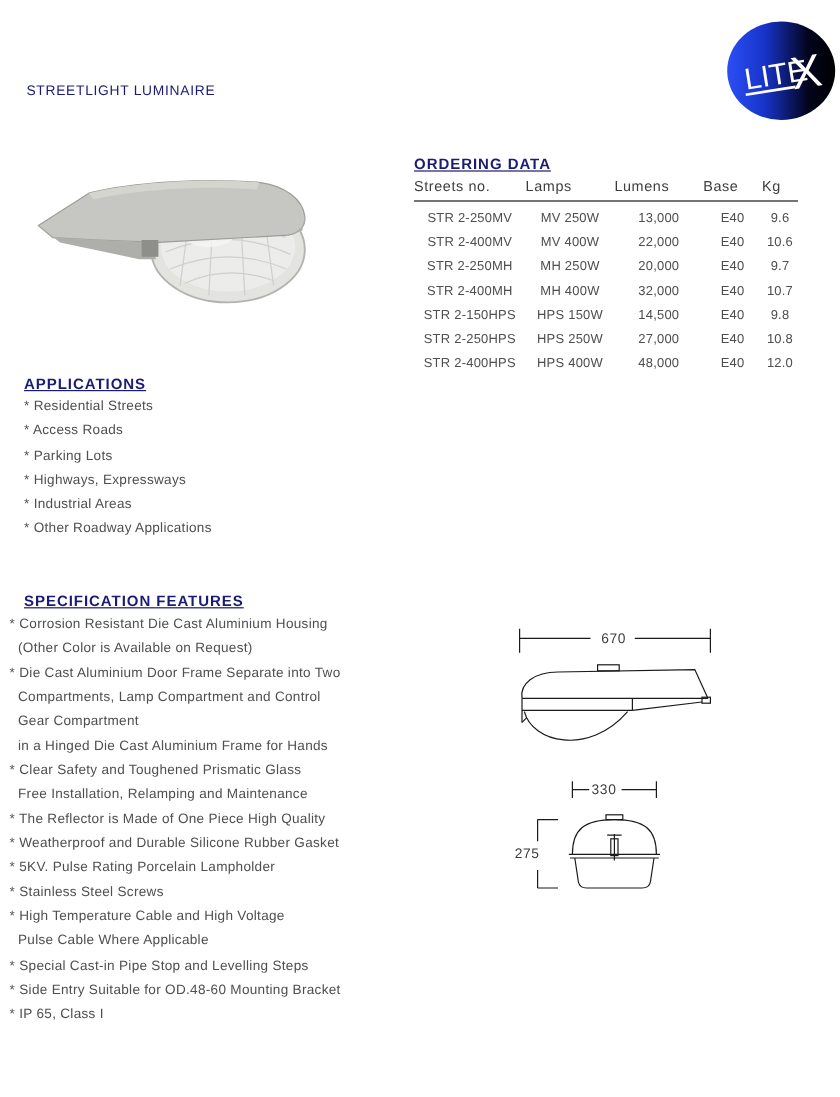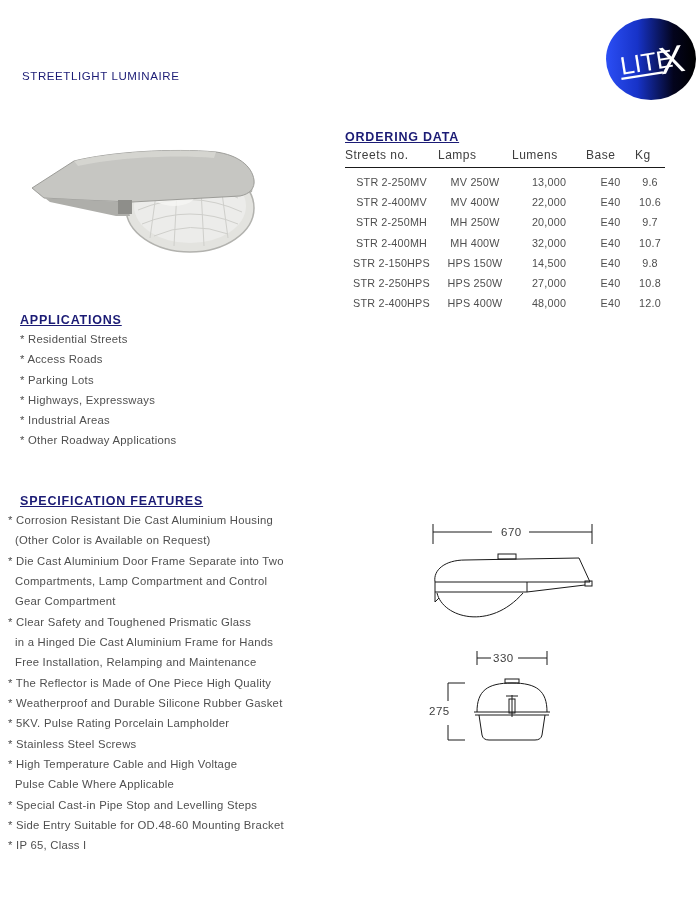--- a/index.html
+++ b/index.html
@@ -218,22 +218,22 @@
     <div class="line">* Other Roadway Applications</div>
   </div>
 
   <div class="abs section-heading h-specs">SPECIFICATION FEATURES</div>
   <div class="abs spec-list">
     <div class="line">* Corrosion Resistant Die Cast Aluminium Housing</div>
     <div class="line indent">(Other Color is Available on Request)</div>
     <div class="line">* Die Cast Aluminium Door Frame Separate into Two</div>
     <div class="line indent">Compartments, Lamp Compartment and Control</div>
     <div class="line indent">Gear Compartment</div>
+    <div class="line indent">in a Hinged Die Cast Aluminium Frame for Hands</div>
     <div class="line">* Clear Safety and Toughened Prismatic Glass</div>
-    <div class="line indent">in a Hinged Die Cast Aluminium Frame for Hands</div>
     <div class="line indent">Free Installation, Relamping and Maintenance</div>
     <div class="line">* The Reflector is Made of One Piece High Quality</div>
     <div class="line">* Weatherproof and Durable Silicone Rubber Gasket</div>
     <div class="line">* 5KV. Pulse Rating Porcelain Lampholder</div>
     <div class="line">* Stainless Steel Screws</div>
     <div class="line">* High Temperature Cable and High Voltage</div>
     <div class="line indent">Pulse Cable Where Applicable</div>
     <div class="line">* Special Cast-in Pipe Stop and Levelling Steps</div>
     <div class="line">* Side Entry Suitable for OD.48-60 Mounting Bracket</div>
     <div class="line">* IP 65, Class I</div>

